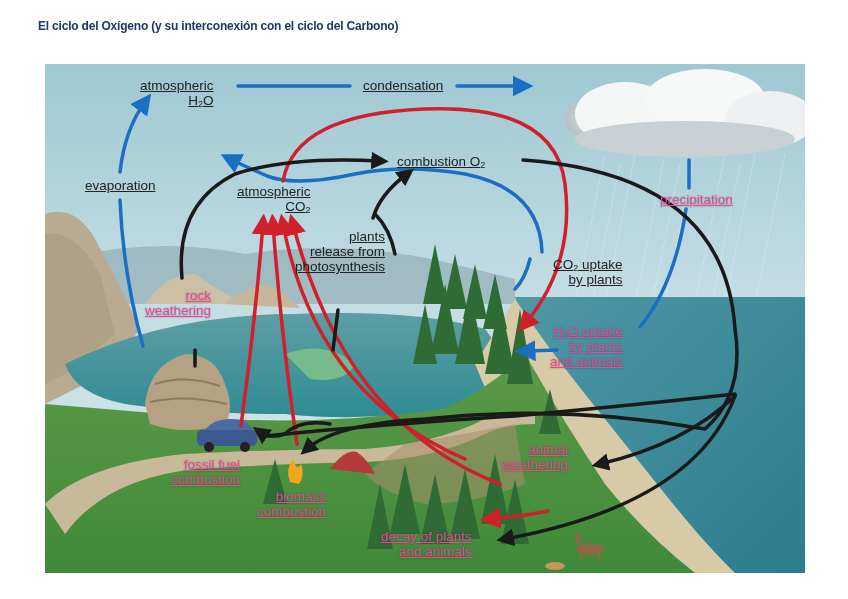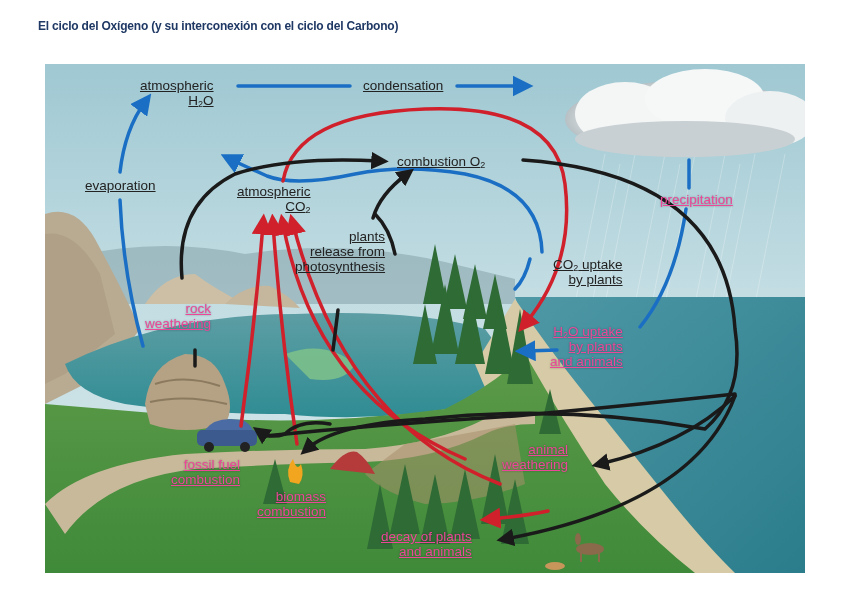--- a/index.html
+++ b/index.html
@@ -196,21 +196,21 @@
   <div class="lbl light" style="left:615px; top:128px;">precipitation</div>
   <div class="lbl dark" style="left:250px; top:165px;">
     <div>plants</div>
     <div>release from</div>
     <div>photosynthesis</div>
   </div>
   <div class="lbl dark" style="left:508px; top:193px;">
     <div><span>CO</span><sub>2</sub><span> uptake</span></div>
     <div>by plants</div>
   </div>
-  <div class="lbl light" style="left:100px; top:237px;">
+  <div class="lbl light" style="left:100px; top:224px;">
     <div>rock</div>
     <div>weathering</div>
   </div>
   <div class="lbl light" style="left:505px; top:260px;">
     <div><span>H</span><sub>2</sub><span>O uptake</span></div>
     <div>by plants</div>
     <div>and animals</div>
   </div>
   <div class="lbl light" style="left:126px; top:393px;">
     <div>fossil fuel</div>

